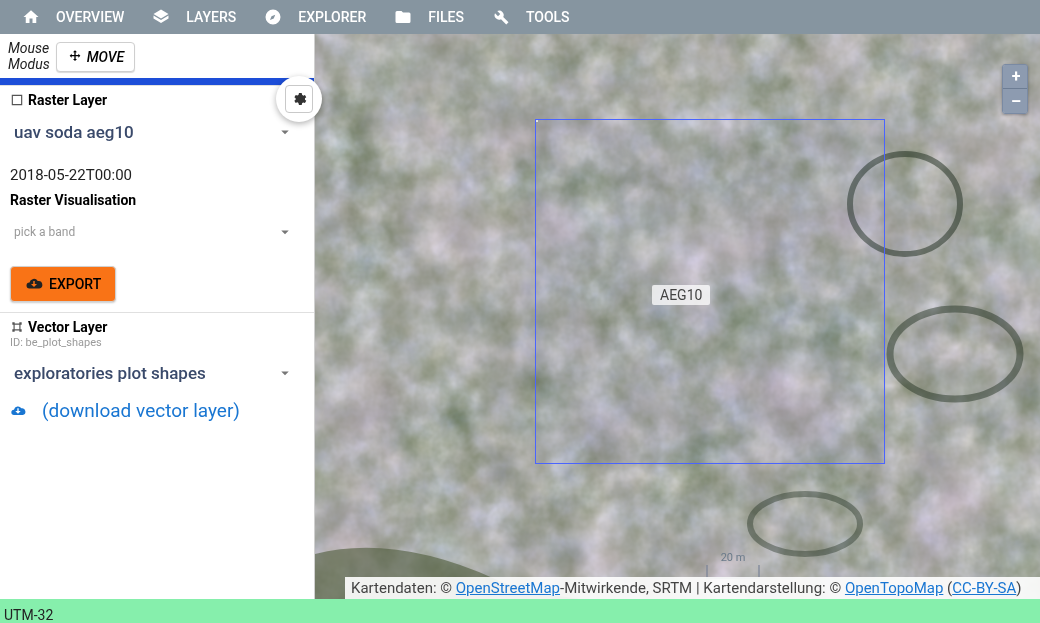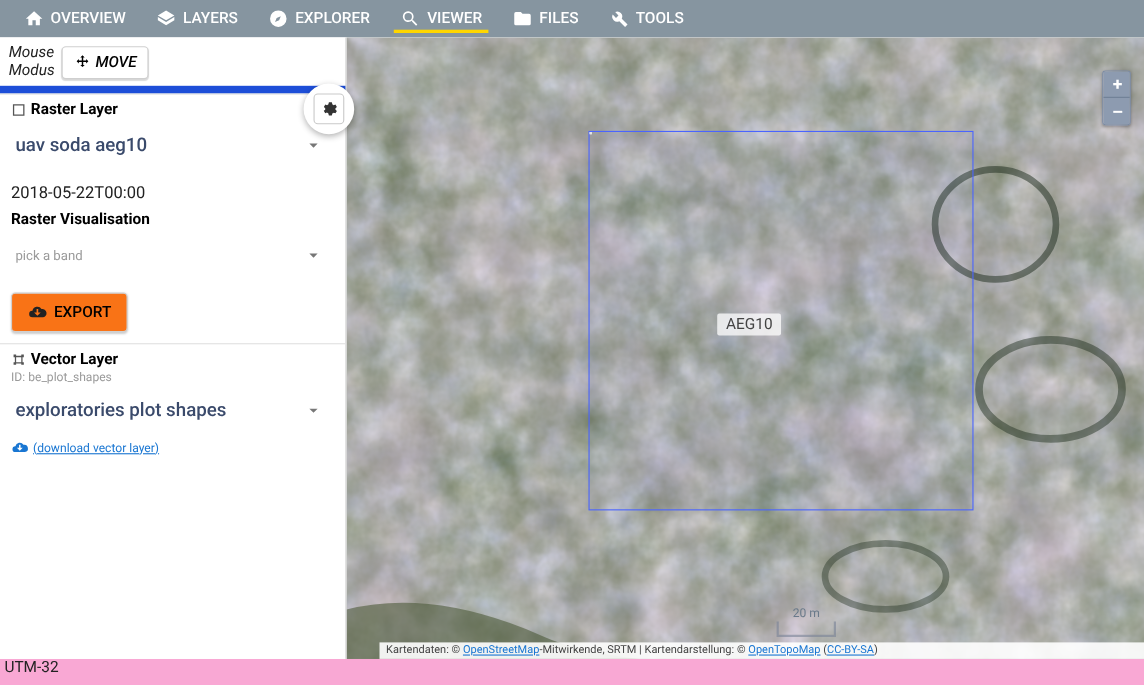--- a/index.html
+++ b/index.html
@@ -1,19 +1,19 @@
 <!DOCTYPE html>
 <html><head>
 <meta charset="utf-8">
 <style>
   * { box-sizing: border-box; margin: 0; padding: 0; }
   html, body { width: 1040px; height: 623px; font-family: Roboto, Arial, sans-serif; overflow: hidden; background: #fff; }
   
   .topnav { height: 34px; background: #8695a0; display: flex; align-items: center; padding: 0 8px; gap: 0; }
-  .nav-item { display: flex; align-items: center; gap: 6px; color: #fff; font-size: 14px; font-weight: 500; padding: 0 14px; height: 22px; cursor: pointer; position: relative; }
+  .nav-item { display: flex; align-items: center; gap: 16px; color: #fff; font-size: 14px; font-weight: 500; padding: 0 14px; height: 22px; cursor: pointer; position: relative; }
   .nav-item.active::after { content: ""; position: absolute; left: 8px; right: 8px; bottom: -2px; height: 3px; background: #ffd600; }
   .nav-icon { width: 18px; height: 18px; display: inline-block; }
   .nav-icon svg { width: 100%; height: 100%; fill: #fff; }
   
   .main { display: flex; height: 565px; }
   .sidebar { width: 315px; position: relative; background: #fff; border-right: 1px solid #d0d0d0; display: flex; flex-direction: column; }
   .map { flex: 1; position: relative; overflow: hidden; }
   
   .modus-row { display: flex; align-items: flex-end; padding: 6px 8px; gap: 6px; border-bottom: 7px solid #1d4ed8; font-style: italic; }
   .modus-label { font-size: 14px; color: #222; line-height: 1.15; }
@@ -35,36 +35,36 @@
   .dropdown .ph { color: #9a9a9a; font-size: 12px; }
   .dropdown svg { width: 18px; height: 18px; fill: #777; }
   .field-label { font-size: 14px; font-weight: 700; margin-top: 8px; }
   .readonly { font-size: 15px; color: #222; margin-top: 14px; }
   .opacity-row { display: flex; align-items: center; gap: 10px; margin-top: 14px; }
   .opacity-row .lab { color: #777; font-size: 15px; }
   .slider { flex: 1; height: 4px; background: #1976d2; border-radius: 2px; position: relative; }
   .slider .thumb { position: absolute; right: -8px; top: -6px; width: 16px; height: 16px; border-radius: 50%; background: #1976d2; }
   .export-btn { display: inline-flex; align-items: center; gap: 6px; margin-top: 14px; padding: 8px 14px; border-radius: 4px; border: 1px solid #d0d0d0; background: #f97316; font-size: 14px; font-weight: 500; cursor: pointer; box-shadow: 0 1px 2px rgba(0,0,0,.2); }
   .export-btn svg { width: 18px; height: 18px; fill: #222; }
-  .download-link { display: flex; align-items: center; gap: 4px; color: #1976d2; font-size: 11px; text-decoration: underline; margin-top: 6px; cursor: pointer; }
+  .download-link { display: flex; align-items: center; gap: 16px; color: #1976d2; font-size: 19px; margin-top: 6px; cursor: pointer; }
   .download-link svg { width: 16px; height: 16px; fill: #1976d2; }
   
   .map-canvas { position: absolute; inset: 0; }
   .selection-box { position: absolute; left: 220px; top: 85px; width: 350px; height: 345px; border: 1px solid #4a64ff; background: rgba(90,120,255,0.03); }
   .selection-box::before, .selection-box::after { content:""; position:absolute; border:1px dashed rgba(255,255,255,.5); }
   .plot-label { position: absolute; left: 337px; top: 251px; background: rgba(255,255,255,.75); padding: 2px 8px; font-size: 14px; color: #444; border-radius: 2px; }
   .zoom-ctrl { position: absolute; right: 12px; top: 30px; width: 26px; border: 1px solid #7a8aa3; border-radius: 3px; overflow: hidden; box-shadow: 0 1px 3px rgba(0,0,0,.3); }
   .zoom-btn { width: 26px; height: 24px; background: #8d9bb0; color: #fff; display: flex; align-items: center; justify-content: center; font-size: 16px; font-weight: 700; cursor: pointer; border-bottom: 1px solid #6d7d94; }
   .zoom-btn:last-child { border-bottom: none; }
   .scale-bar { position: absolute; right: 280px; bottom: 20px; width: 54px; height: 14px; border: 2px solid rgba(120,130,150,.6); border-top: none; }
   .scale-bar span { position: absolute; top: -14px; left: 50%; transform: translateX(-50%); font-size: 11px; color: #6a7a8a; white-space: nowrap; }
-  .attribution { position: absolute; left: 30px; right: 0; bottom: 0; background: rgba(255,255,255,.9); font-size: 10px; color: #444; padding: 2px 6px; white-space: nowrap; }
+  .attribution { position: absolute; left: 30px; right: 0; bottom: 0; background: rgba(255,255,255,.9); font-size: 15px; color: #444; padding: 2px 6px; white-space: nowrap; }
   .attribution a { color: #1976d2; text-decoration: underline; cursor: pointer; }
   
-  .status { height: 24px; background: #f9a8d4; color: #222; font-size: 14px; display: flex; align-items: flex-start; padding: 0 4px; }
+  .status { height: 24px; background: #86efac; color: #222; font-size: 14px; display: flex; align-items: flex-end; padding: 0 4px; }
   
   .noise { width:100%; height:100%; }
 </style>
 </head>
 <body>
 
 <div class="topnav">
   <div class="nav-item">
     <span class="nav-icon"><svg viewBox="0 0 24 24">
           <path d="M10 20v-6h4v6h5v-8h3L12 3 2 12h3v8z"></path>
@@ -75,26 +75,20 @@
     <span class="nav-icon"><svg viewBox="0 0 24 24">
           <path d="M12 2 2 8l10 6 10-6-10-6zm0 14L2 10v4l10 6 10-6v-4l-10 6z"></path>
         </svg></span>
     <span>LAYERS</span>
   </div>
   <div class="nav-item">
     <span class="nav-icon"><svg viewBox="0 0 24 24">
           <path d="M12 2a10 10 0 1 0 0 20 10 10 0 0 0 0-20zm3 7-2 5-5 2 2-5 5-2z"></path>
         </svg></span>
     <span>EXPLORER</span>
-  </div>
-  <div class="nav-item active">
-    <span class="nav-icon"><svg viewBox="0 0 24 24">
-          <path d="M15.5 14h-.8l-.3-.3a6.5 6.5 0 1 0-.7.7l.3.3v.8l5 5 1.5-1.5-5-5zM9.5 14A4.5 4.5 0 1 1 14 9.5 4.5 4.5 0 0 1 9.5 14z"></path>
-        </svg></span>
-    <span>VIEWER</span>
   </div>
   <div class="nav-item">
     <span class="nav-icon"><svg viewBox="0 0 24 24">
           <path d="M10 4H4a2 2 0 0 0-2 2v12a2 2 0 0 0 2 2h16a2 2 0 0 0 2-2V8a2 2 0 0 0-2-2h-8l-2-2z"></path>
         </svg></span>
     <span>FILES</span>
   </div>
   <div class="nav-item">
     <span class="nav-icon"><svg viewBox="0 0 24 24">
           <path d="M22 19l-7-7a6 6 0 0 0-8-8L11 8l-3 3-4-4a6 6 0 0 0 8 8l7 7 3-3z"></path>

